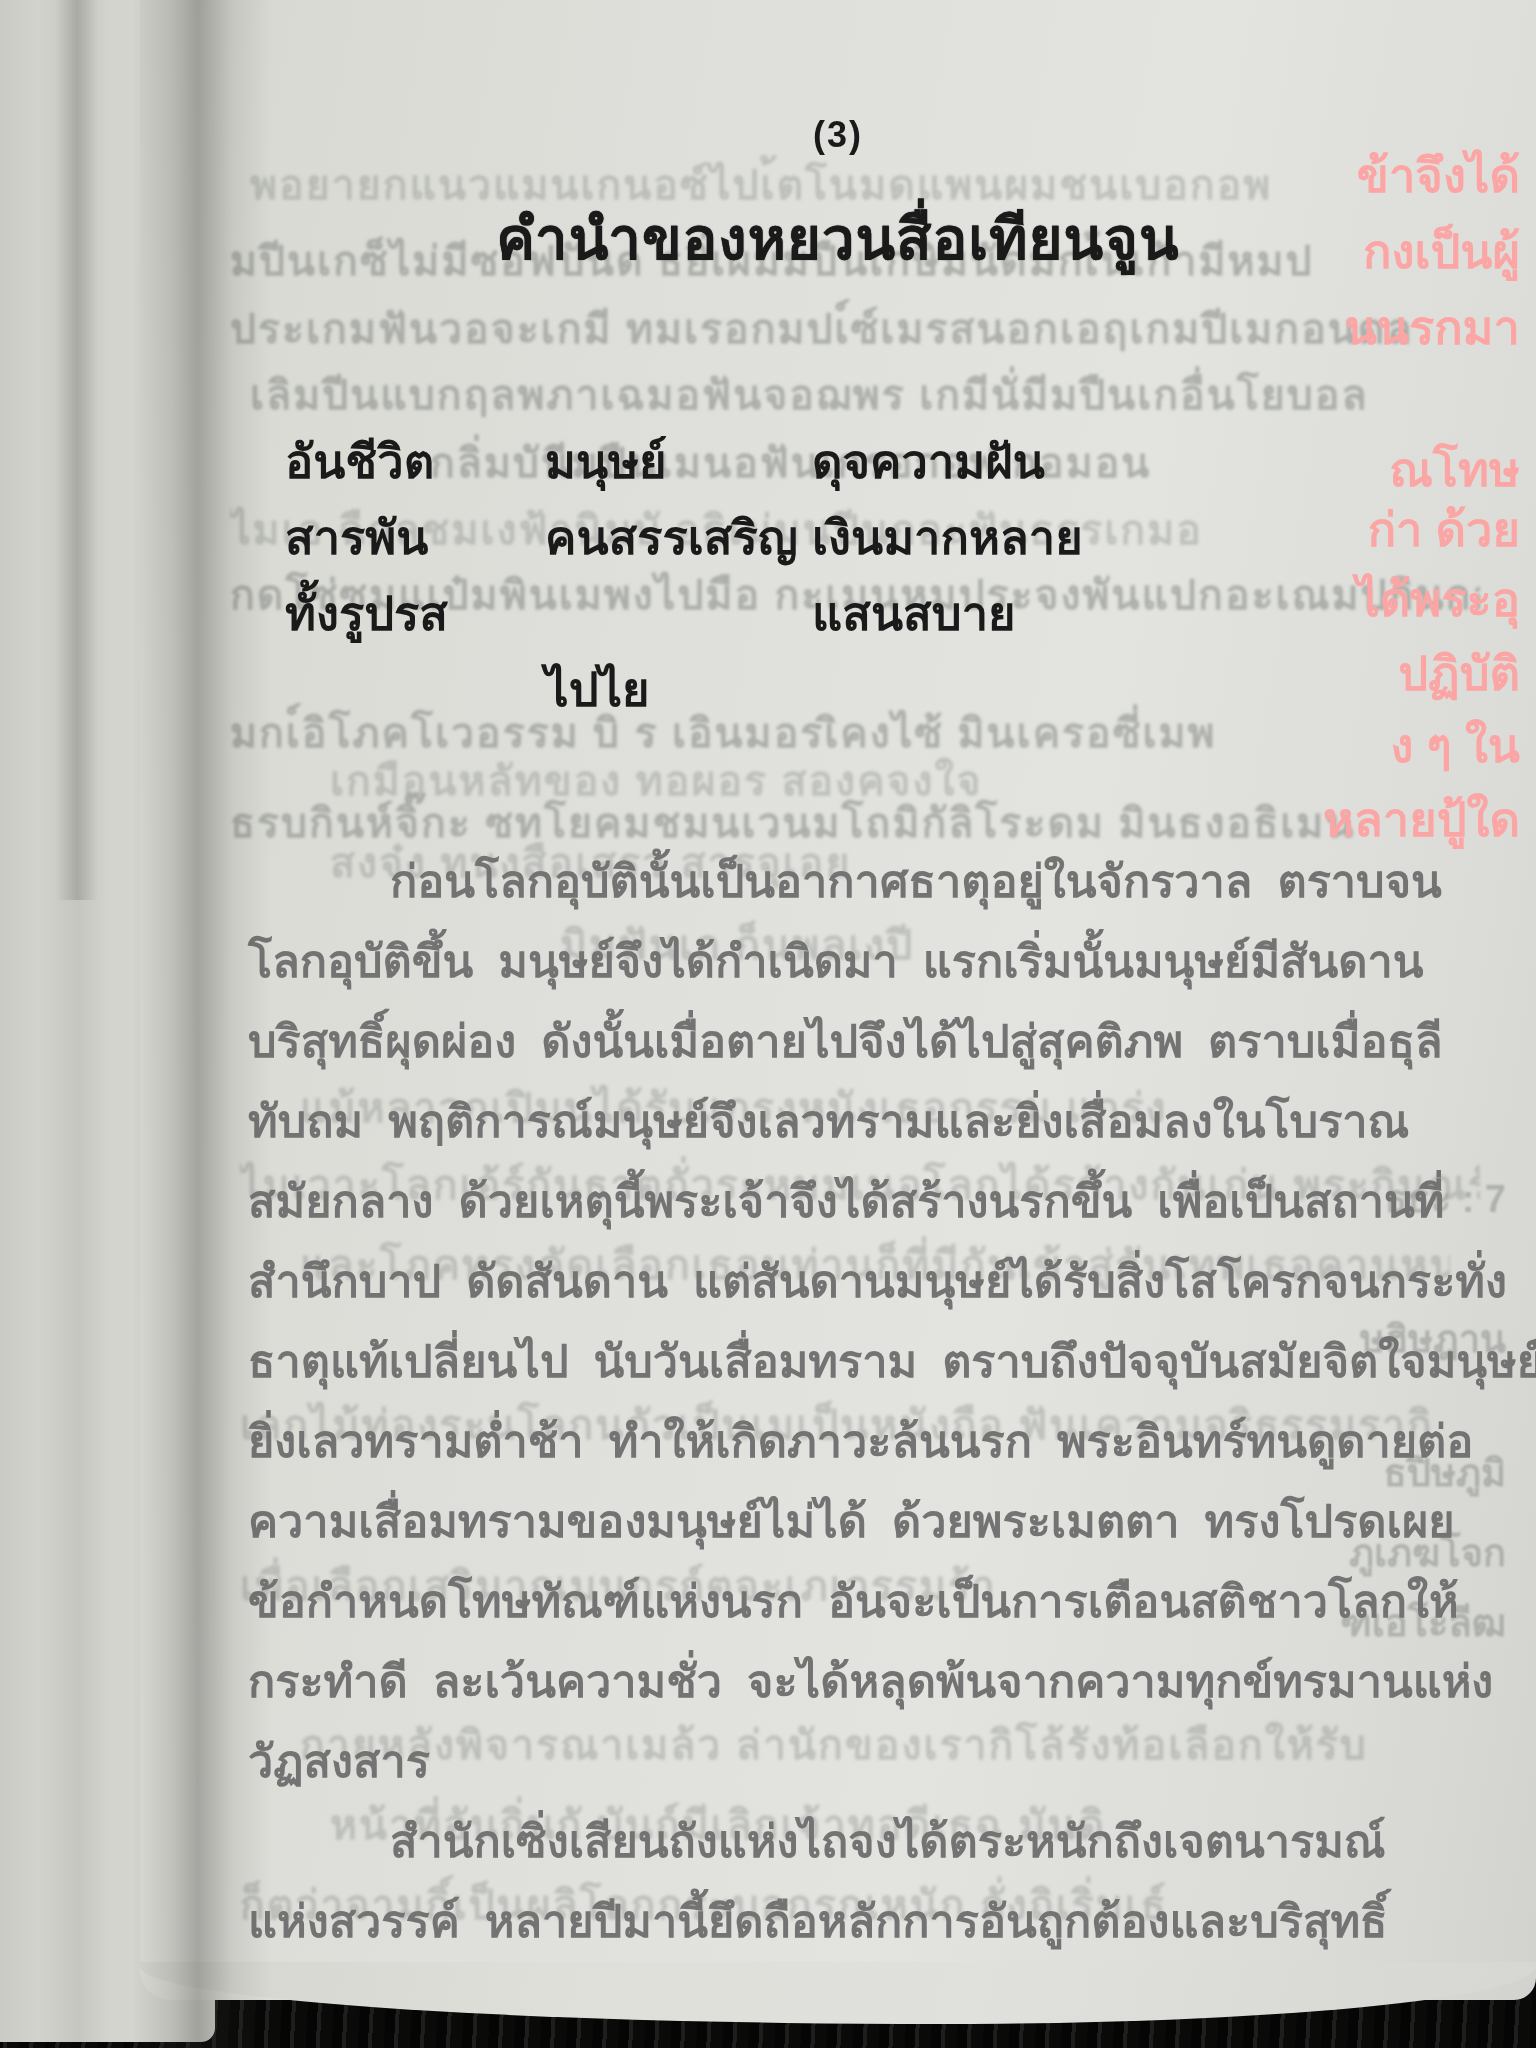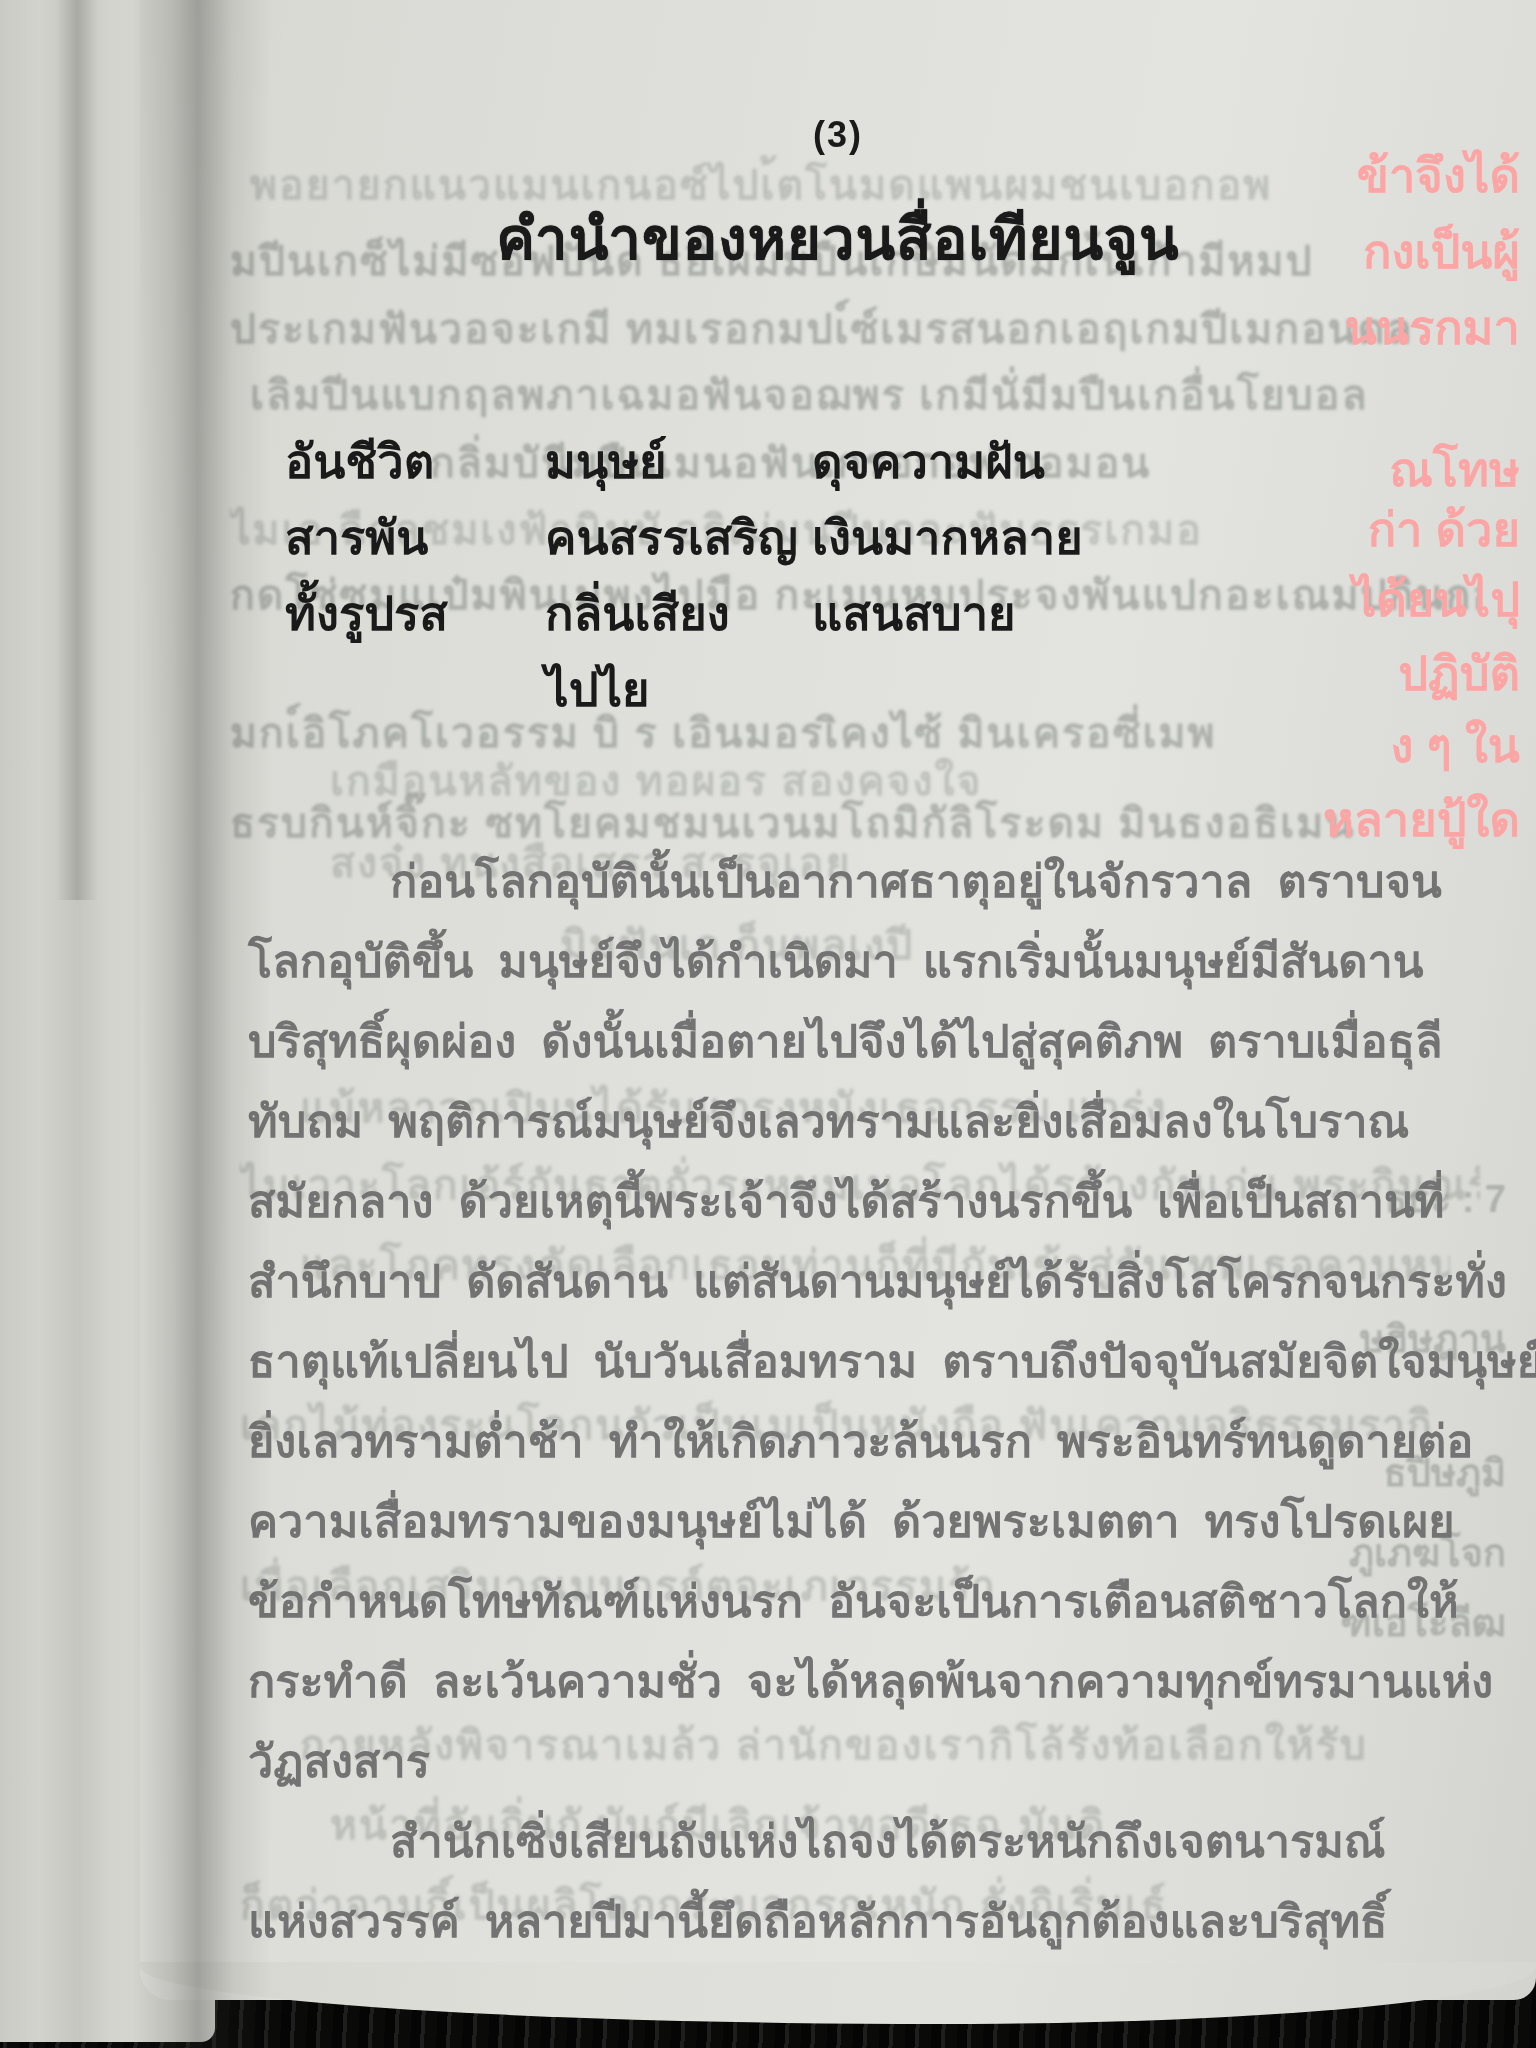--- a/index.html
+++ b/index.html
@@ -119,38 +119,37 @@
   <div class="ghost-left" style="top:1308px">ษฮิษฎาน</div>
   <div class="ghost-left" style="top:1442px">ธปิษภูมิ</div>
   <div class="ghost-left" style="top:1522px">ภูเภฆโจก</div>
   <div class="ghost-left" style="top:1592px">ฑเอโะลีฒ</div>
 
   <div class="left-line" style="top:138px">ข้าจึงได้</div>
   <div class="left-line" style="top:214px">กงเป็นผู้</div>
   <div class="left-line" style="top:290px">นนรกมา</div>
   <div class="left-line" style="top:432px">ณโทษ</div>
   <div class="left-line" style="top:492px">ก่า  ด้วย</div>
-  <div class="left-line" style="top:562px">ได้ยนไปุ</div>
+  <div class="left-line" style="top:562px">ได้พระอุ</div>
   <div class="left-line" style="top:636px">ปฏิบัติ</div>
   <div class="left-line" style="top:708px">ง ๆ  ใน</div>
   <div class="left-line" style="top:782px">หลายปู้ใด</div>
 
   <div class="page-number ink">(3)</div>
   <div class="title ink">คำนำของหยวนสื่อเทียนจูน</div>
 
   <div class="poem-cell ink" style="top:424px;left:285px">อันชีวิต</div>
   <div class="poem-cell ink" style="top:424px;left:545px">มนุษย์</div>
   <div class="poem-cell ink" style="top:424px;left:812px">ดุจความฝัน</div>
 
   <div class="poem-cell ink" style="top:500px;left:285px">สารพัน</div>
   <div class="poem-cell ink" style="top:500px;left:545px">คนสรรเสริญ</div>
   <div class="poem-cell ink" style="top:500px;left:812px">เงินมากหลาย</div>
 
   <div class="poem-cell ink" style="top:576px;left:285px">ทั้งรูปรส</div>
-  <div class="poem-cell ink" style="top:576px;left:545px">กลิ่นเสียง</div>
   <div class="poem-cell ink" style="top:576px;left:812px">แสนสบาย</div>
 
   <div class="poem-cell ink" style="top:652px;left:545px">ไปไย</div>
 
   <div class="body-text">
     <div class="body-line indent">ก่อนโลกอุบัตินั้นเป็นอากาศธาตุอยู่ในจักรวาล  ตราบจน</div>
     <div class="body-line">โลกอุบัติขึ้น  มนุษย์จึงได้กำเนิดมา  แรกเริ่มนั้นมนุษย์มีสันดาน</div>
     <div class="body-line">บริสุทธิ์ผุดผ่อง  ดังนั้นเมื่อตายไปจึงได้ไปสู่สุคติภพ  ตราบเมื่อธุลี</div>
     <div class="body-line">ทับถม  พฤติการณ์มนุษย์จึงเลวทรามและยิ่งเสื่อมลงในโบราณ</div>
     <div class="body-line">สมัยกลาง  ด้วยเหตุนี้พระเจ้าจึงได้สร้างนรกขึ้น  เพื่อเป็นสถานที่</div>

